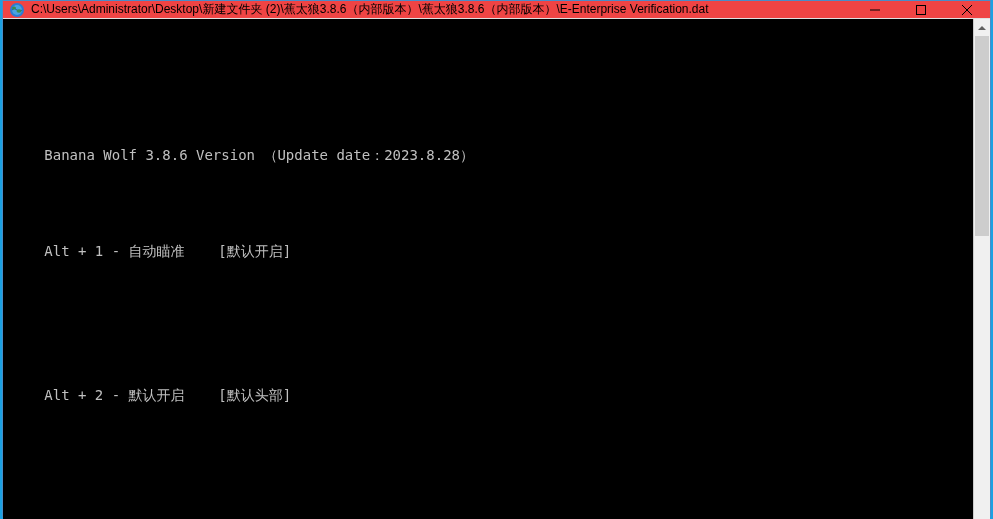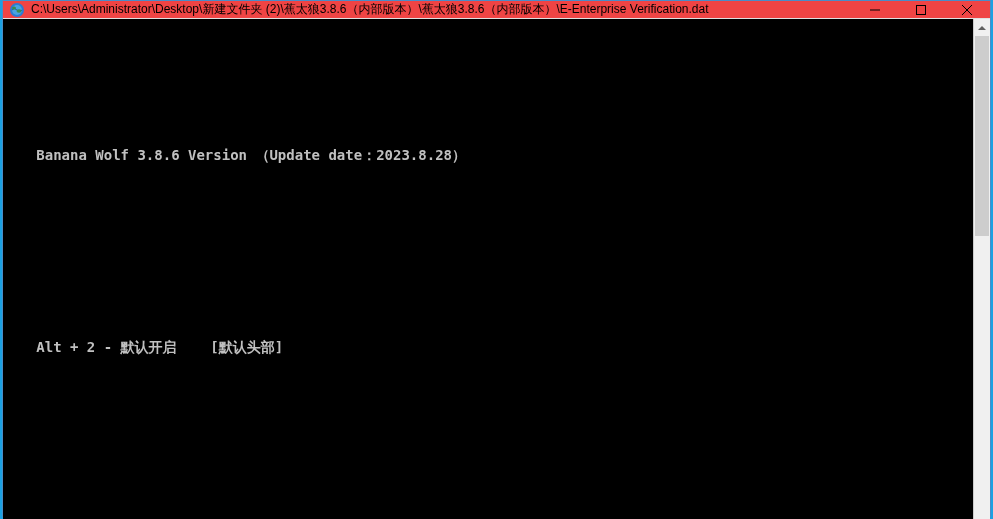--- a/index.html
+++ b/index.html
@@ -86,22 +86,21 @@
       line-height: 16px;
       padding: 0;
       white-space: pre;
       overflow: hidden;
     }
     .blank-line {
       height: 16px;
     }
     .row {
       white-space: pre;
-      padding-left: 8px;
-      font-weight: bold;
+      padding-left: 16px;
     }
     .scrollbar-track {
       width: 17px;
       background: #f0f0f0;
       position: relative;
       border-left: 1px solid #ccc;
     }
     .scrollbar-up, .scrollbar-down {
       position: absolute;
       width: 100%;
@@ -160,20 +159,21 @@
       </button>
     </div>
   </div>
 
   <div class="content-wrap">
     <div class="console">
       <div class="blank-line"></div>
       <div class="blank-line"></div>
       <div class="row">   <span>Banana Wolf 3.8.6 Version （Update date：2023.8.28）</span></div>
       <div class="blank-line"></div>
+      <div class="row">   <span>Alt + 1</span> - <span>自动瞄准</span>    <span>[默认开启]</span><span></span></div>
       <div class="blank-line"></div>
       <div class="blank-line"></div>
       <div class="row">   <span>Alt + 2</span> - <span>默认开启</span>    <span>[默认头部]</span><span></span></div>
       <div class="blank-line"></div>
       
       
       
       
       
       

